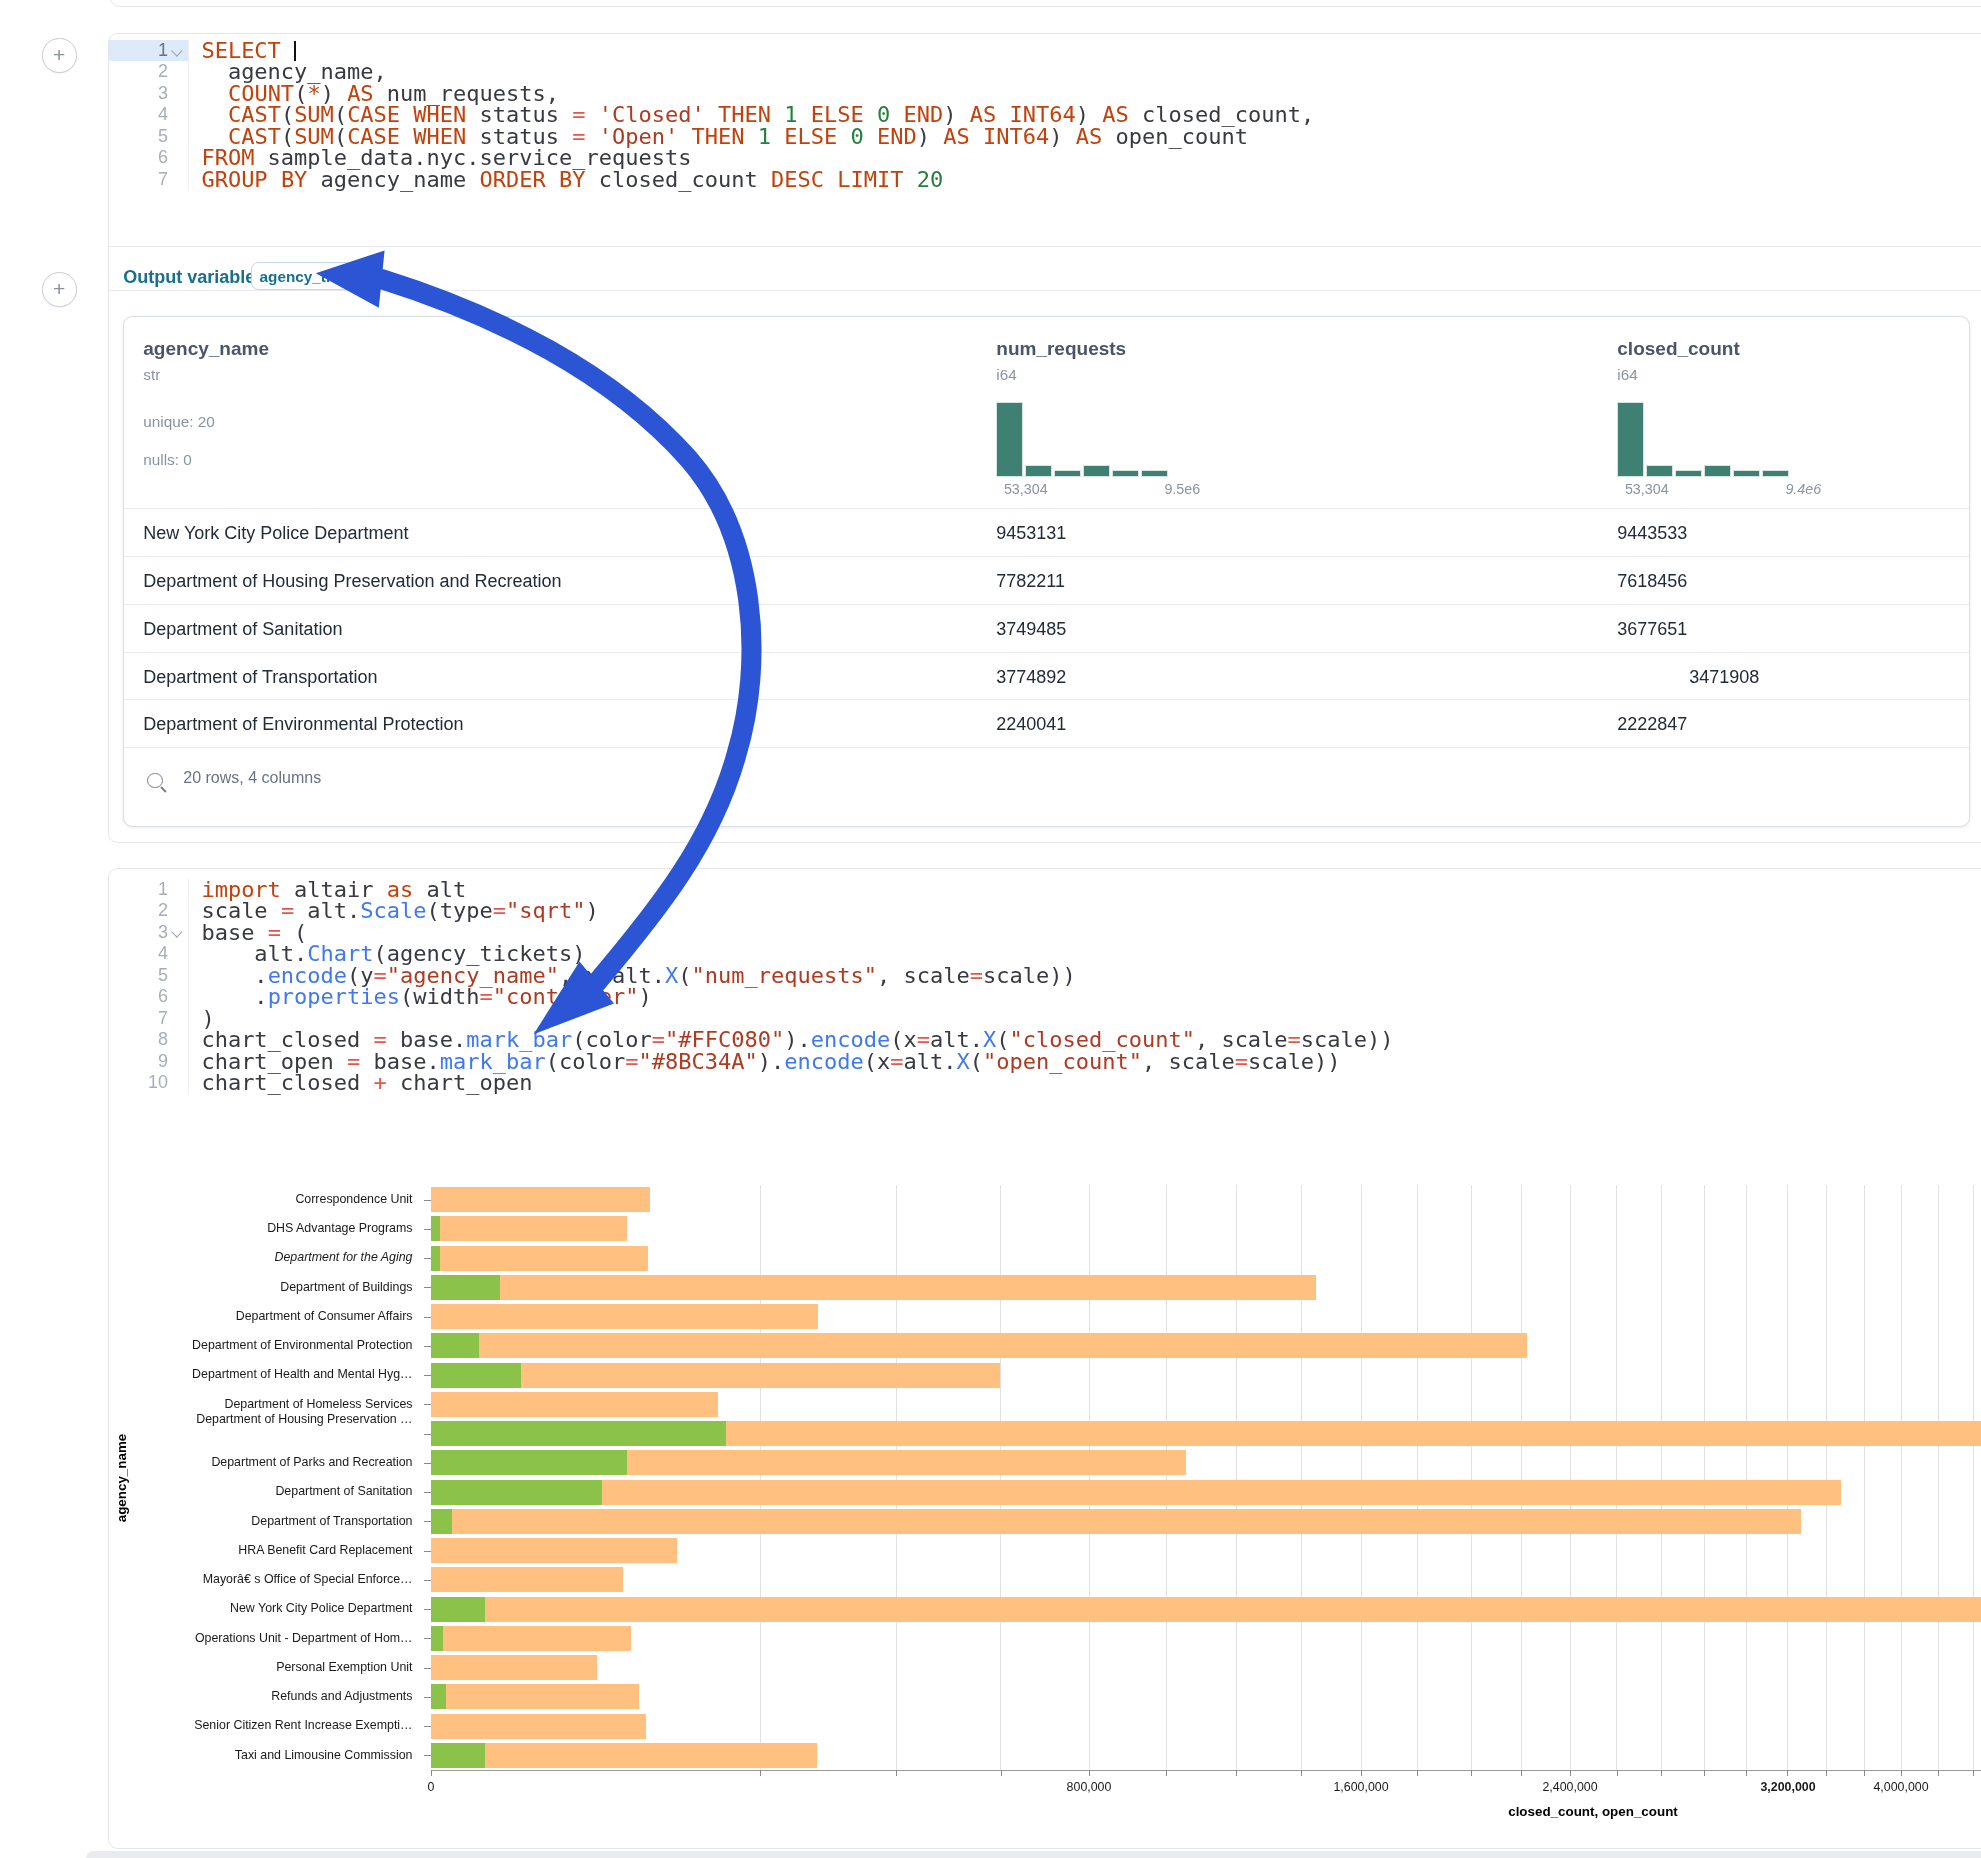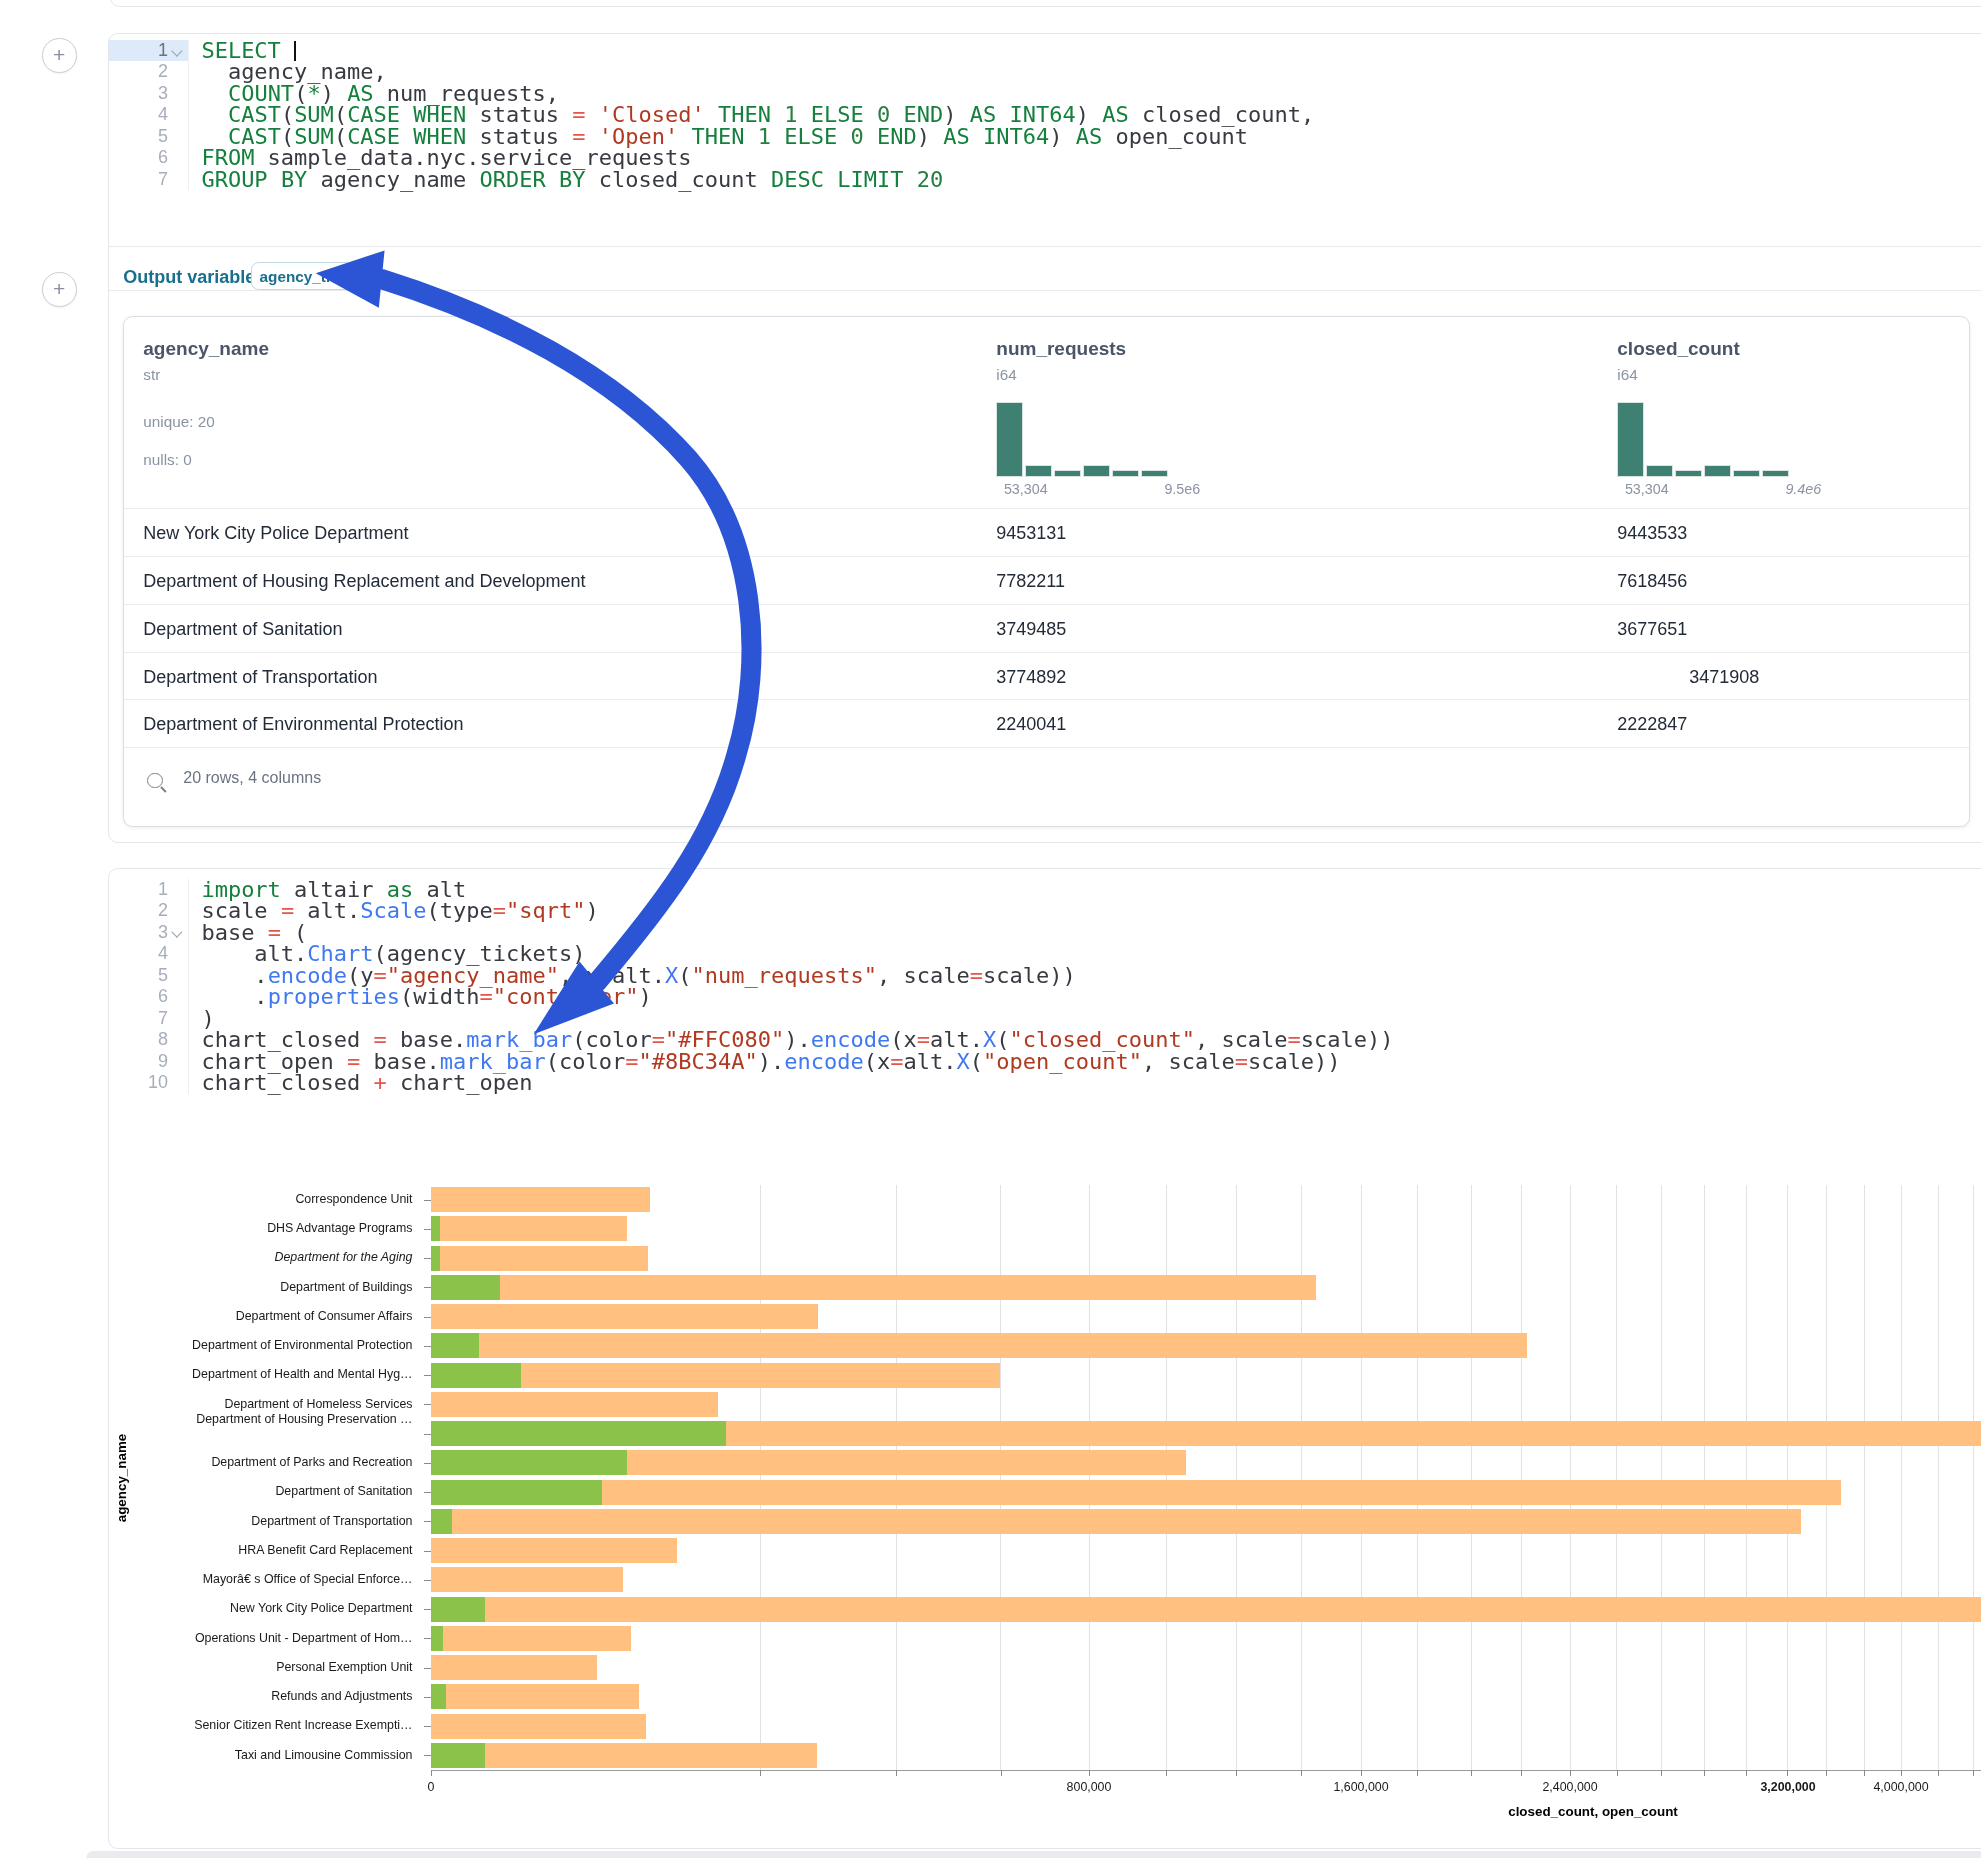--- a/index.html
+++ b/index.html
@@ -19,21 +19,21 @@
   .code-line{display:flex;height:21.5px;align-items:center;}
   .gutter{width:80px;flex:0 0 80px;text-align:right;color:#A7AEBA;font-size:18px;
         font-family:"Liberation Sans",sans-serif;padding-right:5.7px;box-sizing:border-box;
         border-right:1px solid #EDEFF2;position:relative;height:100%;display:flex;
         align-items:center;justify-content:flex-end;gap:2.9px;}
   .gutter.active{background:#DCEAFA;color:#6B7280;}
   .chev{width:11.5px;height:11.5px;position:relative;flex:0 0 11.5px;}
   .chev:before{content:"";position:absolute;left:1.9px;top:1.9px;width:6.7px;height:6.7px;
         border-right:1.4px solid #9AA1AC;border-bottom:1.4px solid #9AA1AC;transform:rotate(45deg);}
   .code-text{padding-left:12.4px;}
-  .tk-kw{color:#15803d;}
+  .tk-kw{color:#c2410c;}
   .tk-fn{color:#4078F2;}
   .tk-str{color:#B03A21;}
   .tk-num{color:#267F3F;}
   .tk-op{color:#E45649;}
   .tk-txt{color:#383A42;}
   .cursor-bar{display:inline-block;width:1.9px;height:20px;background:#111;vertical-align:-3.8px;}
   .divider{position:absolute;left:0;right:0;height:0;border-top:1px solid #E8EAED;}
   
   #output-var-label{position:absolute;left:14.3px;top:233px;font-size:18px;font-weight:bold;color:#19708E;}
   #output-var-pill{position:absolute;left:142px;top:228px;width:103px;height:28px;
@@ -132,21 +132,21 @@
           <div class="hist-label" style="left: 143px; width: 86px; text-align: center; font-style: italic;">9.4e6</div>
         </div>
       </div>
     <div id="table-body">
         <div class="t-row" style="top: 191px;">
           <div class="t-cell" style="left: 19px;">New York City Police Department</div>
           <div class="t-cell" style="left: 872px;">9453131</div>
           <div class="t-cell" style="left: 1493px;">9443533</div>
         </div>
         <div class="t-row" style="top: 239px;">
-          <div class="t-cell" style="left: 19px;">Department of Housing Replacement and Development</div>
+          <div class="t-cell" style="left: 19px;">Department of Housing Preservation and Recreation</div>
           <div class="t-cell" style="left: 872px;">7782211</div>
           <div class="t-cell" style="left: 1493px;">7618456</div>
         </div>
         <div class="t-row" style="top: 287px;">
           <div class="t-cell" style="left: 19px;">Department of Sanitation</div>
           <div class="t-cell" style="left: 872px;">3749485</div>
           <div class="t-cell" style="left: 1493px;">3677651</div>
         </div>
         <div class="t-row" style="top: 335px;">
           <div class="t-cell" style="left: 19px;">Department of Transportation</div>

